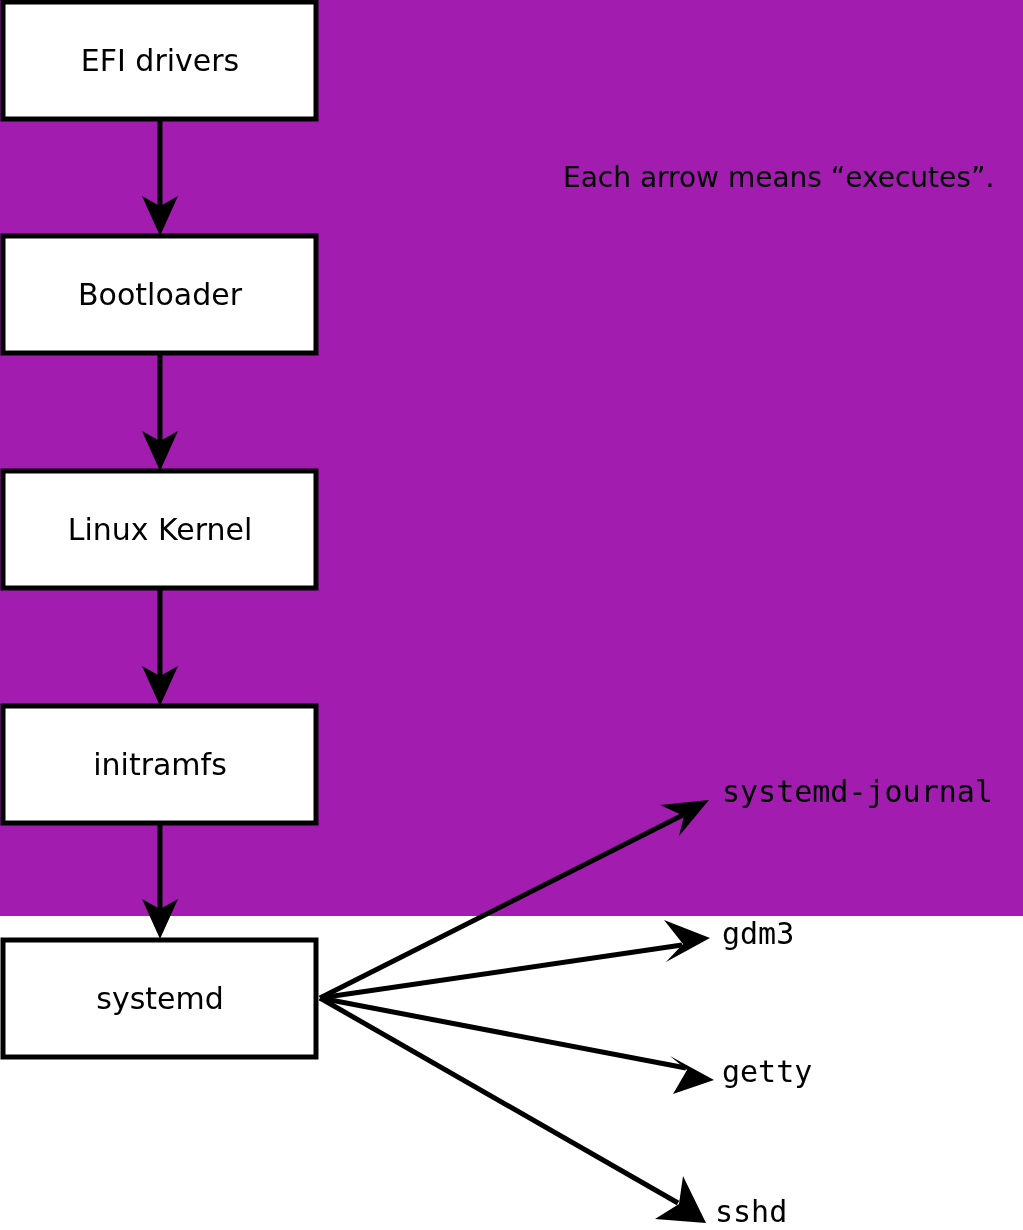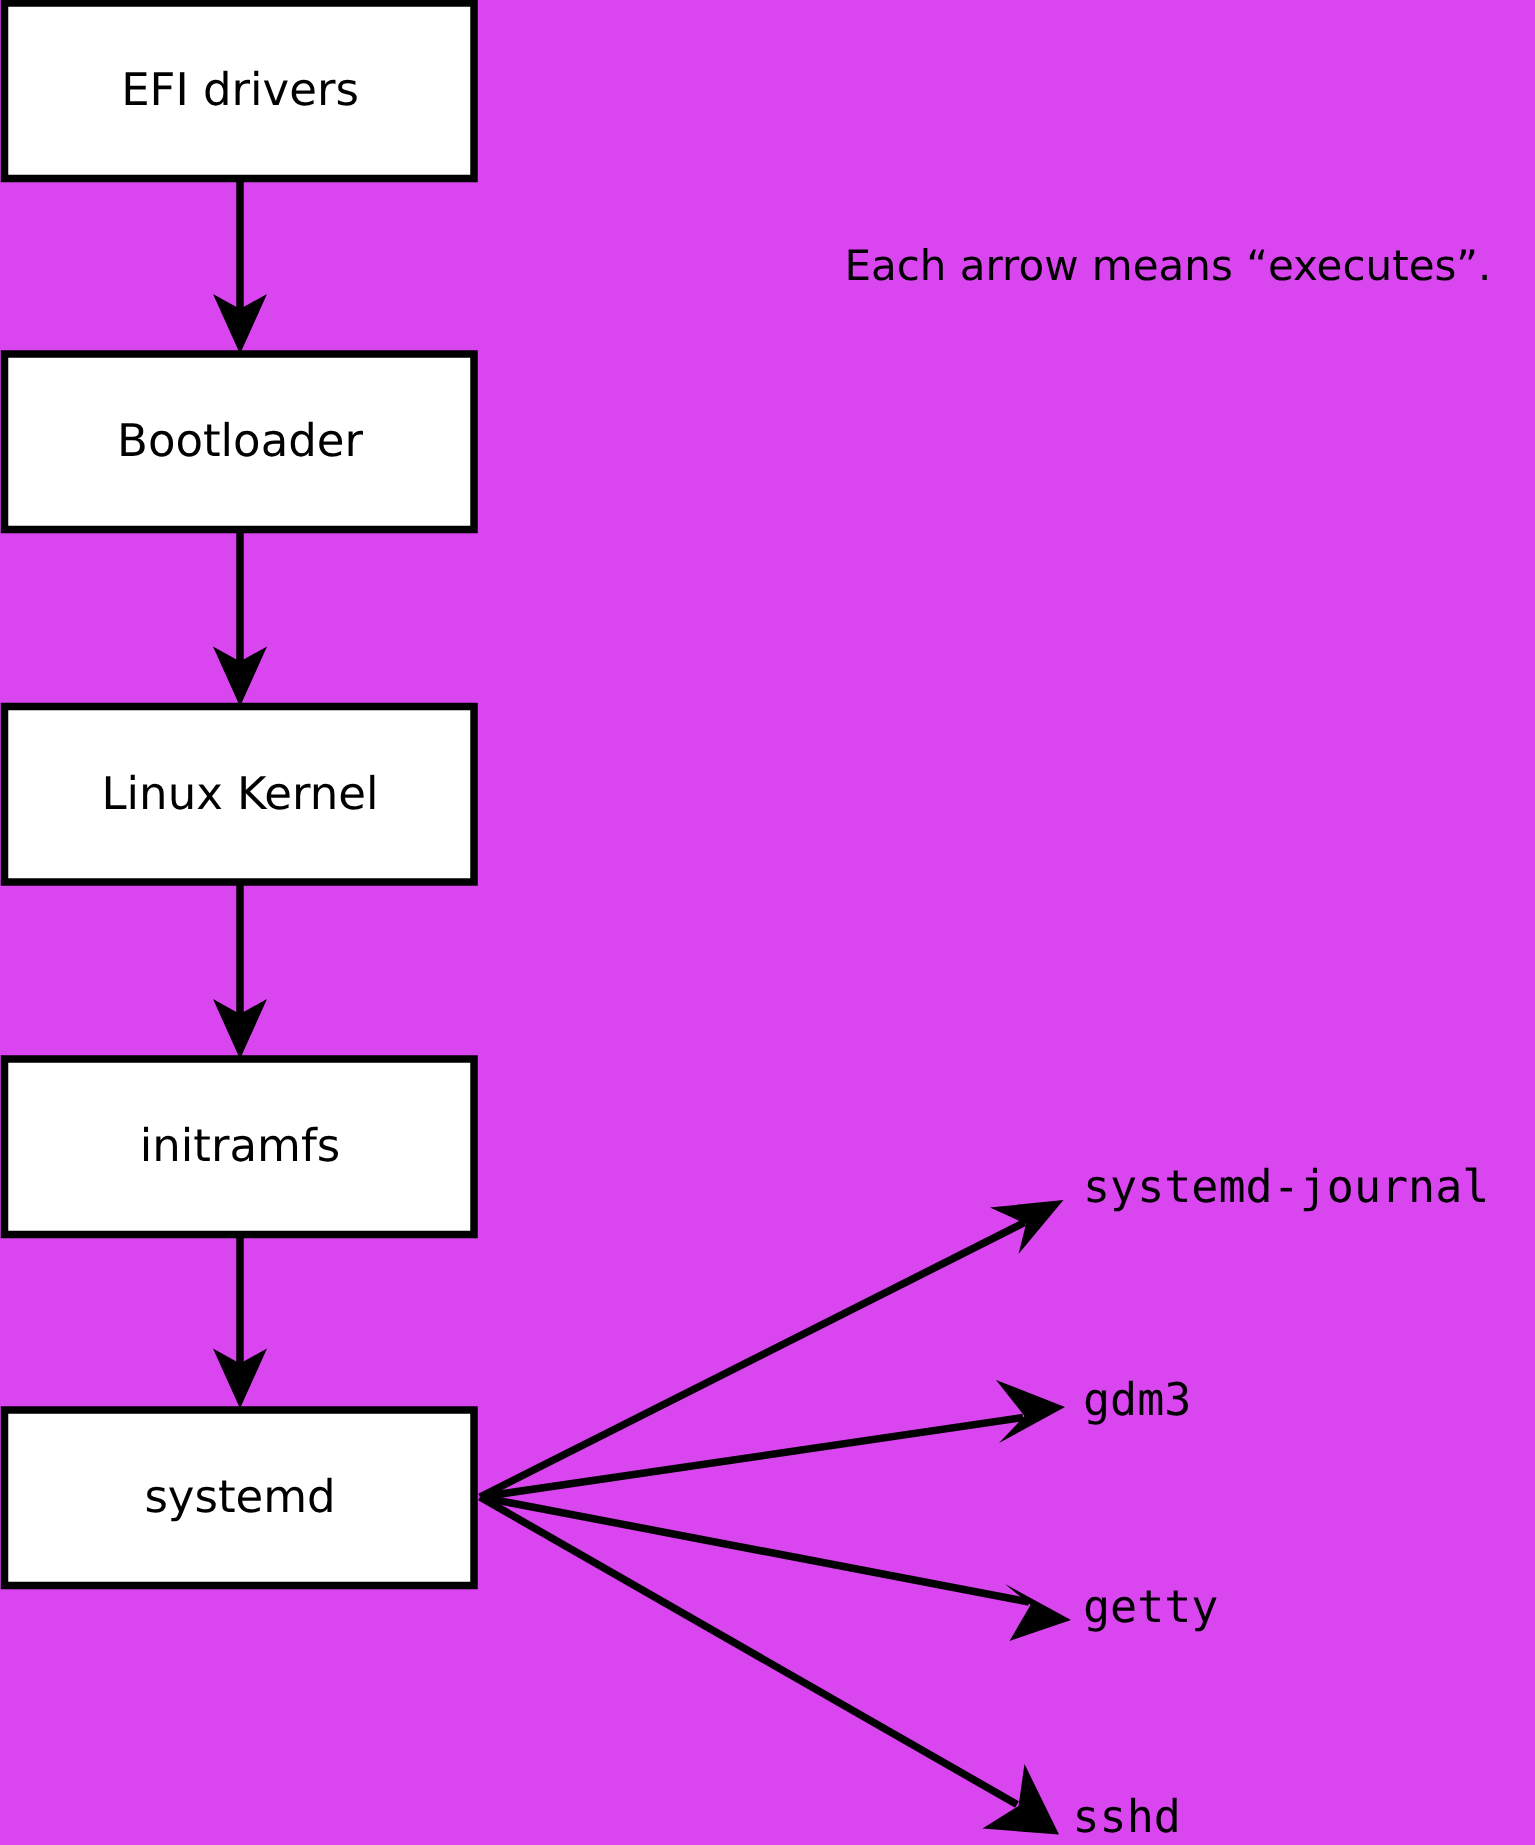--- a/index.html
+++ b/index.html
@@ -9,22 +9,22 @@
   }
   body {
     font-family: "DejaVu Sans", sans-serif;
     width: 1023px;
     height: 1230px;
     overflow: hidden;
   }
   #diagram-root {
     position: relative;
     width: 1023px;
-    height: 1230px;
-    background: #d946ef;
+    height: 916px;
+    background: #a21caf;
   }
   #diagram-svg {
     position: absolute;
     top: 0;
     left: 0;
     width: 1023px;
     height: 1230px;
     display: block;
   }
   .node-box-label {

